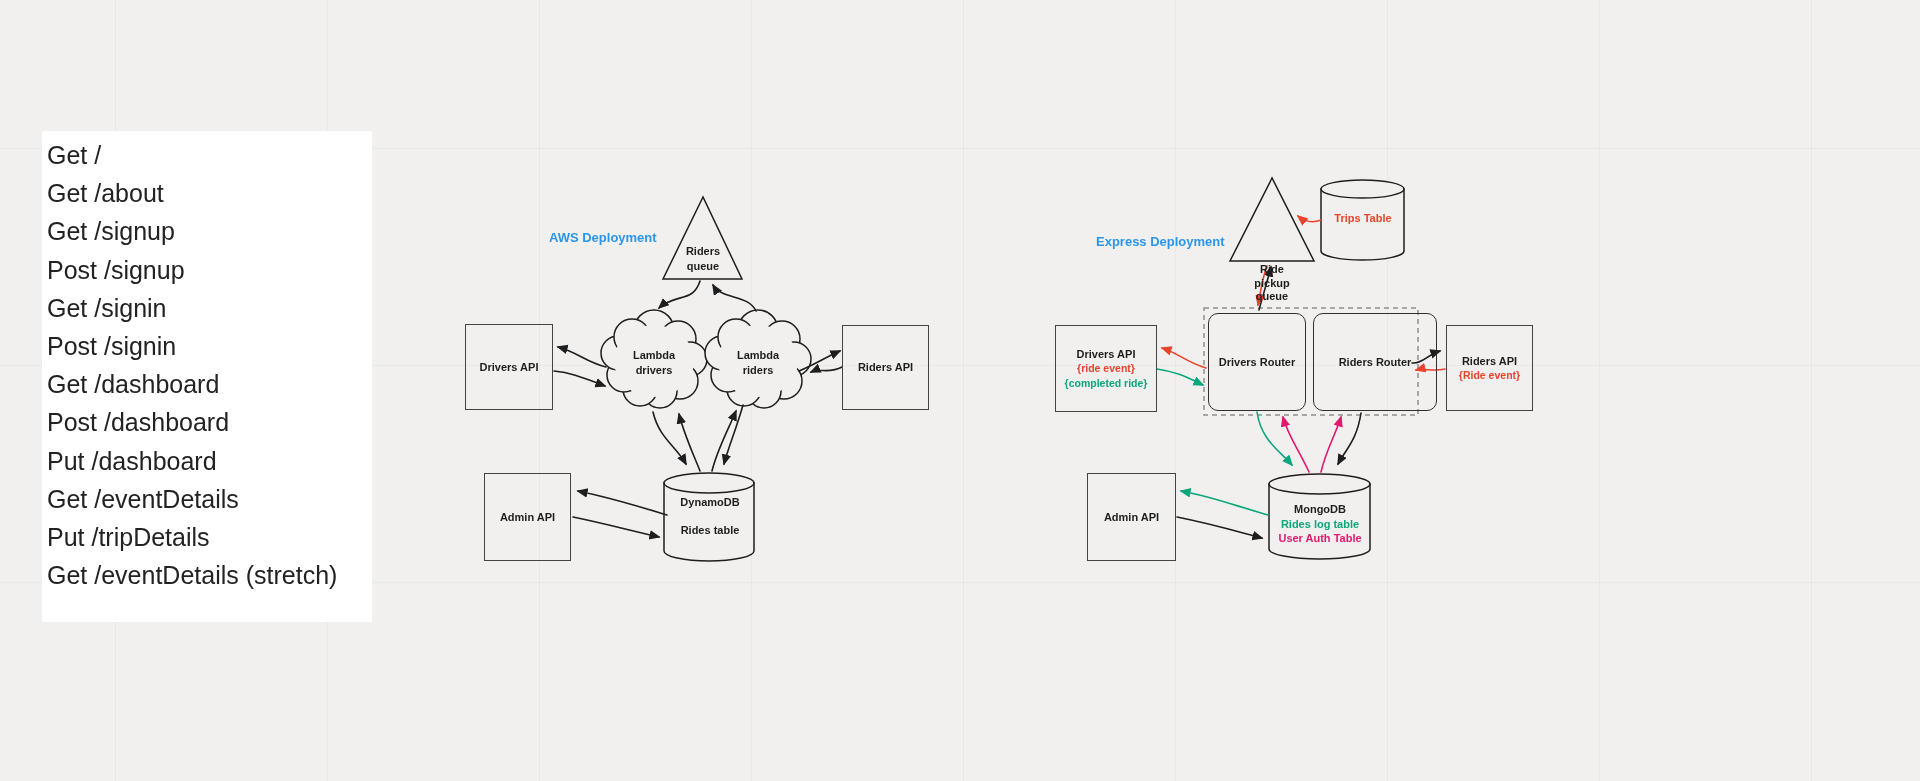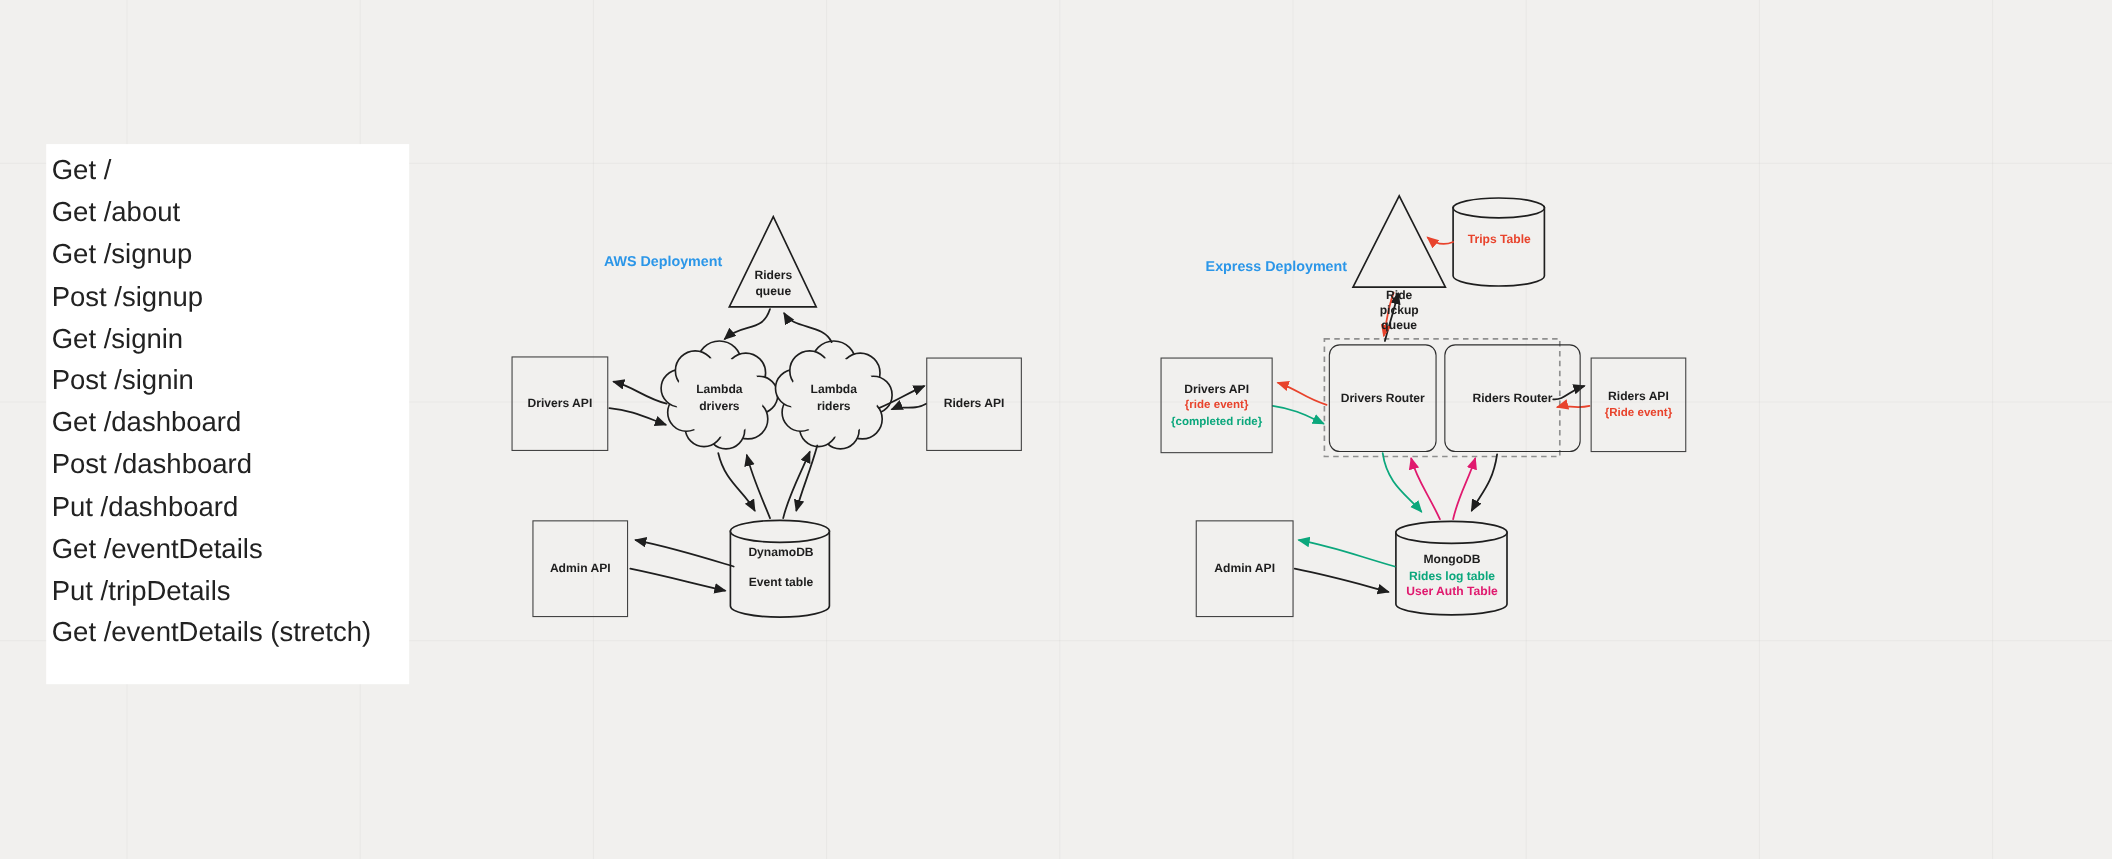--- a/index.html
+++ b/index.html
@@ -195,21 +195,21 @@
     <div class="node-label">drivers</div>
   </div>
 
   <div class="float-label" style="left:758px;top:362px;">
     <div class="node-label">Lambda</div>
     <div class="node-label">riders</div>
   </div>
 
   <div class="float-label" style="left:710px;top:516px;">
     <div class="node-label">DynamoDB</div>
-    <div class="node-label" style="margin-top:13px;">Event table</div>
+    <div class="node-label" style="margin-top:13px;">Rides table</div>
   </div>
 
   <div class="float-label" style="left:1272px;top:239px;margin-top:44px;">
     <div class="node-label" style="line-height:13.5px;">Ride</div>
     <div class="node-label" style="line-height:13.5px;">pickup</div>
     <div class="node-label" style="line-height:13.5px;">queue</div>
   </div>
 
   <div class="float-label" style="left:1363px;top:218px;">
     <div class="node-label red-t">Trips Table</div>

